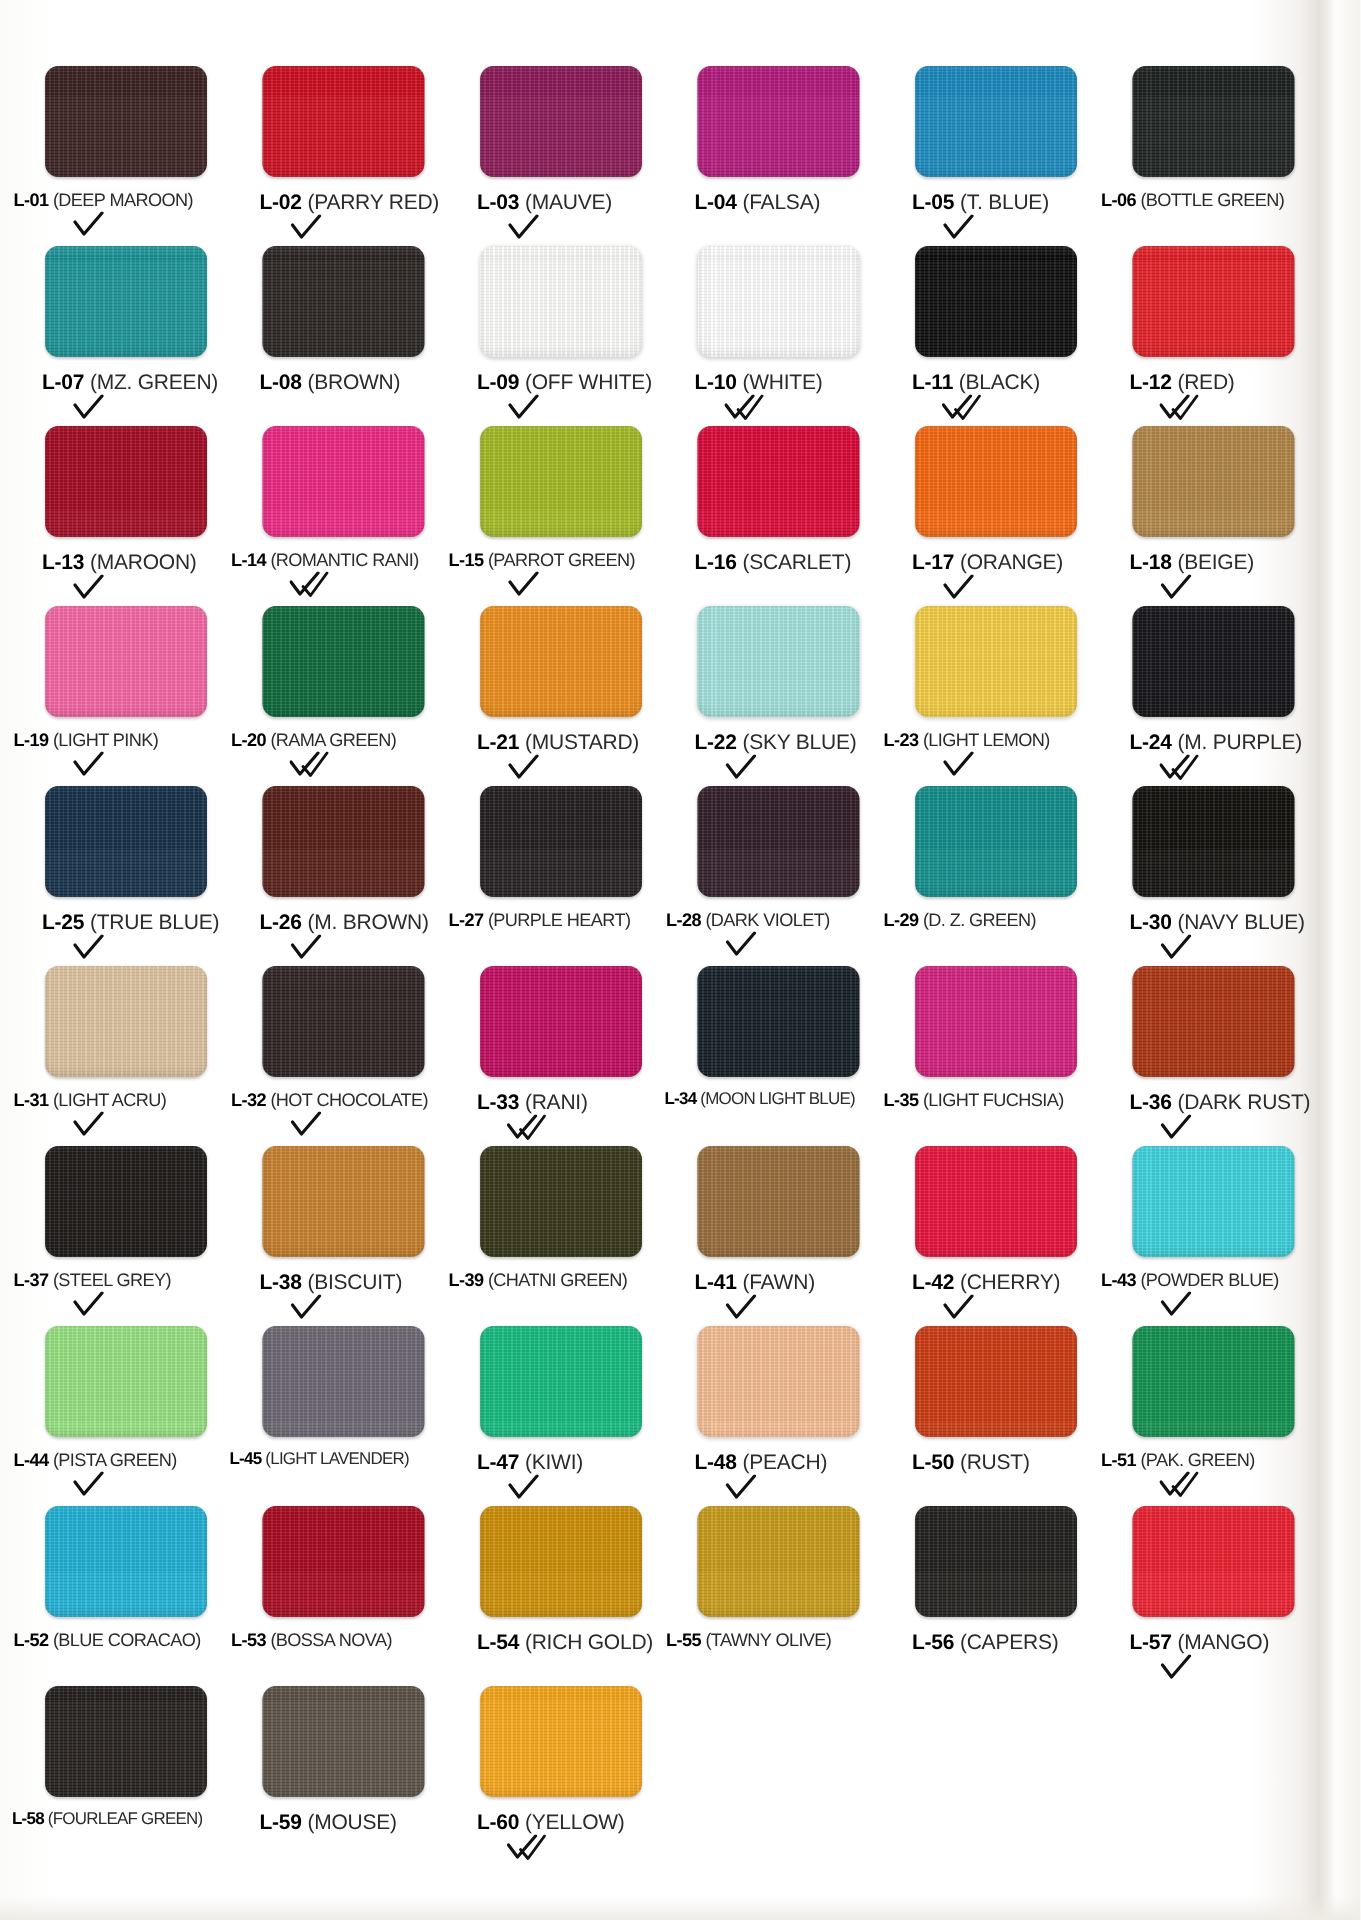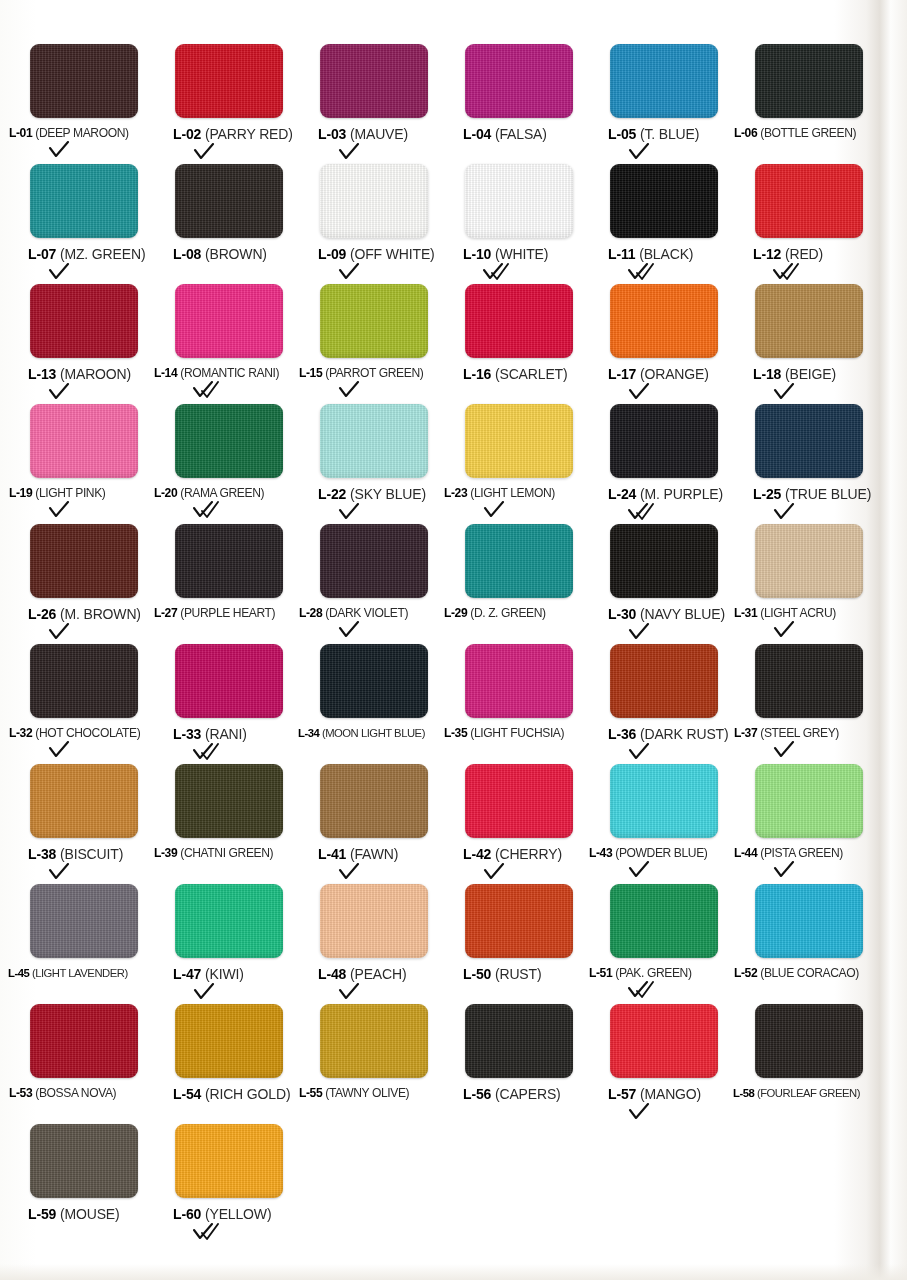--- a/index.html
+++ b/index.html
@@ -351,20 +351,31 @@
         <div class="label tight"><span class="code">L-20</span> <span class="name">(RAMA GREEN)</span></div>
         <div class="tick">
           <svg width="34" height="18" viewBox="0 0 34 18">
             <path d="M1 7 L7 15 L19 1" stroke="#111" stroke-width="2.1" fill="none" stroke-linecap="round" stroke-linejoin="round"></path>
             <path d="M9 10 L14 16 L25 1" stroke="#111" stroke-width="1.9" fill="none" stroke-linecap="round" stroke-linejoin="round"></path>
           </svg>
         </div>
       </div>
       <div class="cell">
         <div class="swatch-wrap">
+          <div class="swatch weave" title="(MUSTARD)" style="background: rgb(240, 146, 33);"></div>
+        </div>
+        <div class="label"><span class="code">L-21</span> <span class="name">(MUSTARD)</span></div>
+        <div class="tick">
+          <svg width="30" height="18" viewBox="0 0 30 18">
+            <path d="M2 7 L8 15 L20 1" stroke="#111" stroke-width="2.1" fill="none" stroke-linecap="round" stroke-linejoin="round"></path>
+          </svg>
+        </div>
+      </div>
+      <div class="cell">
+        <div class="swatch-wrap">
           <div class="swatch weave pale" title="(SKY BLUE)" style="background: rgb(168, 230, 224);"></div>
         </div>
         <div class="label"><span class="code">L-22</span> <span class="name">(SKY BLUE)</span></div>
         <div class="tick">
           <svg width="30" height="18" viewBox="0 0 30 18">
             <path d="M2 7 L8 15 L20 1" stroke="#111" stroke-width="2.1" fill="none" stroke-linecap="round" stroke-linejoin="round"></path>
           </svg>
         </div>
       </div>
       <div class="cell">

